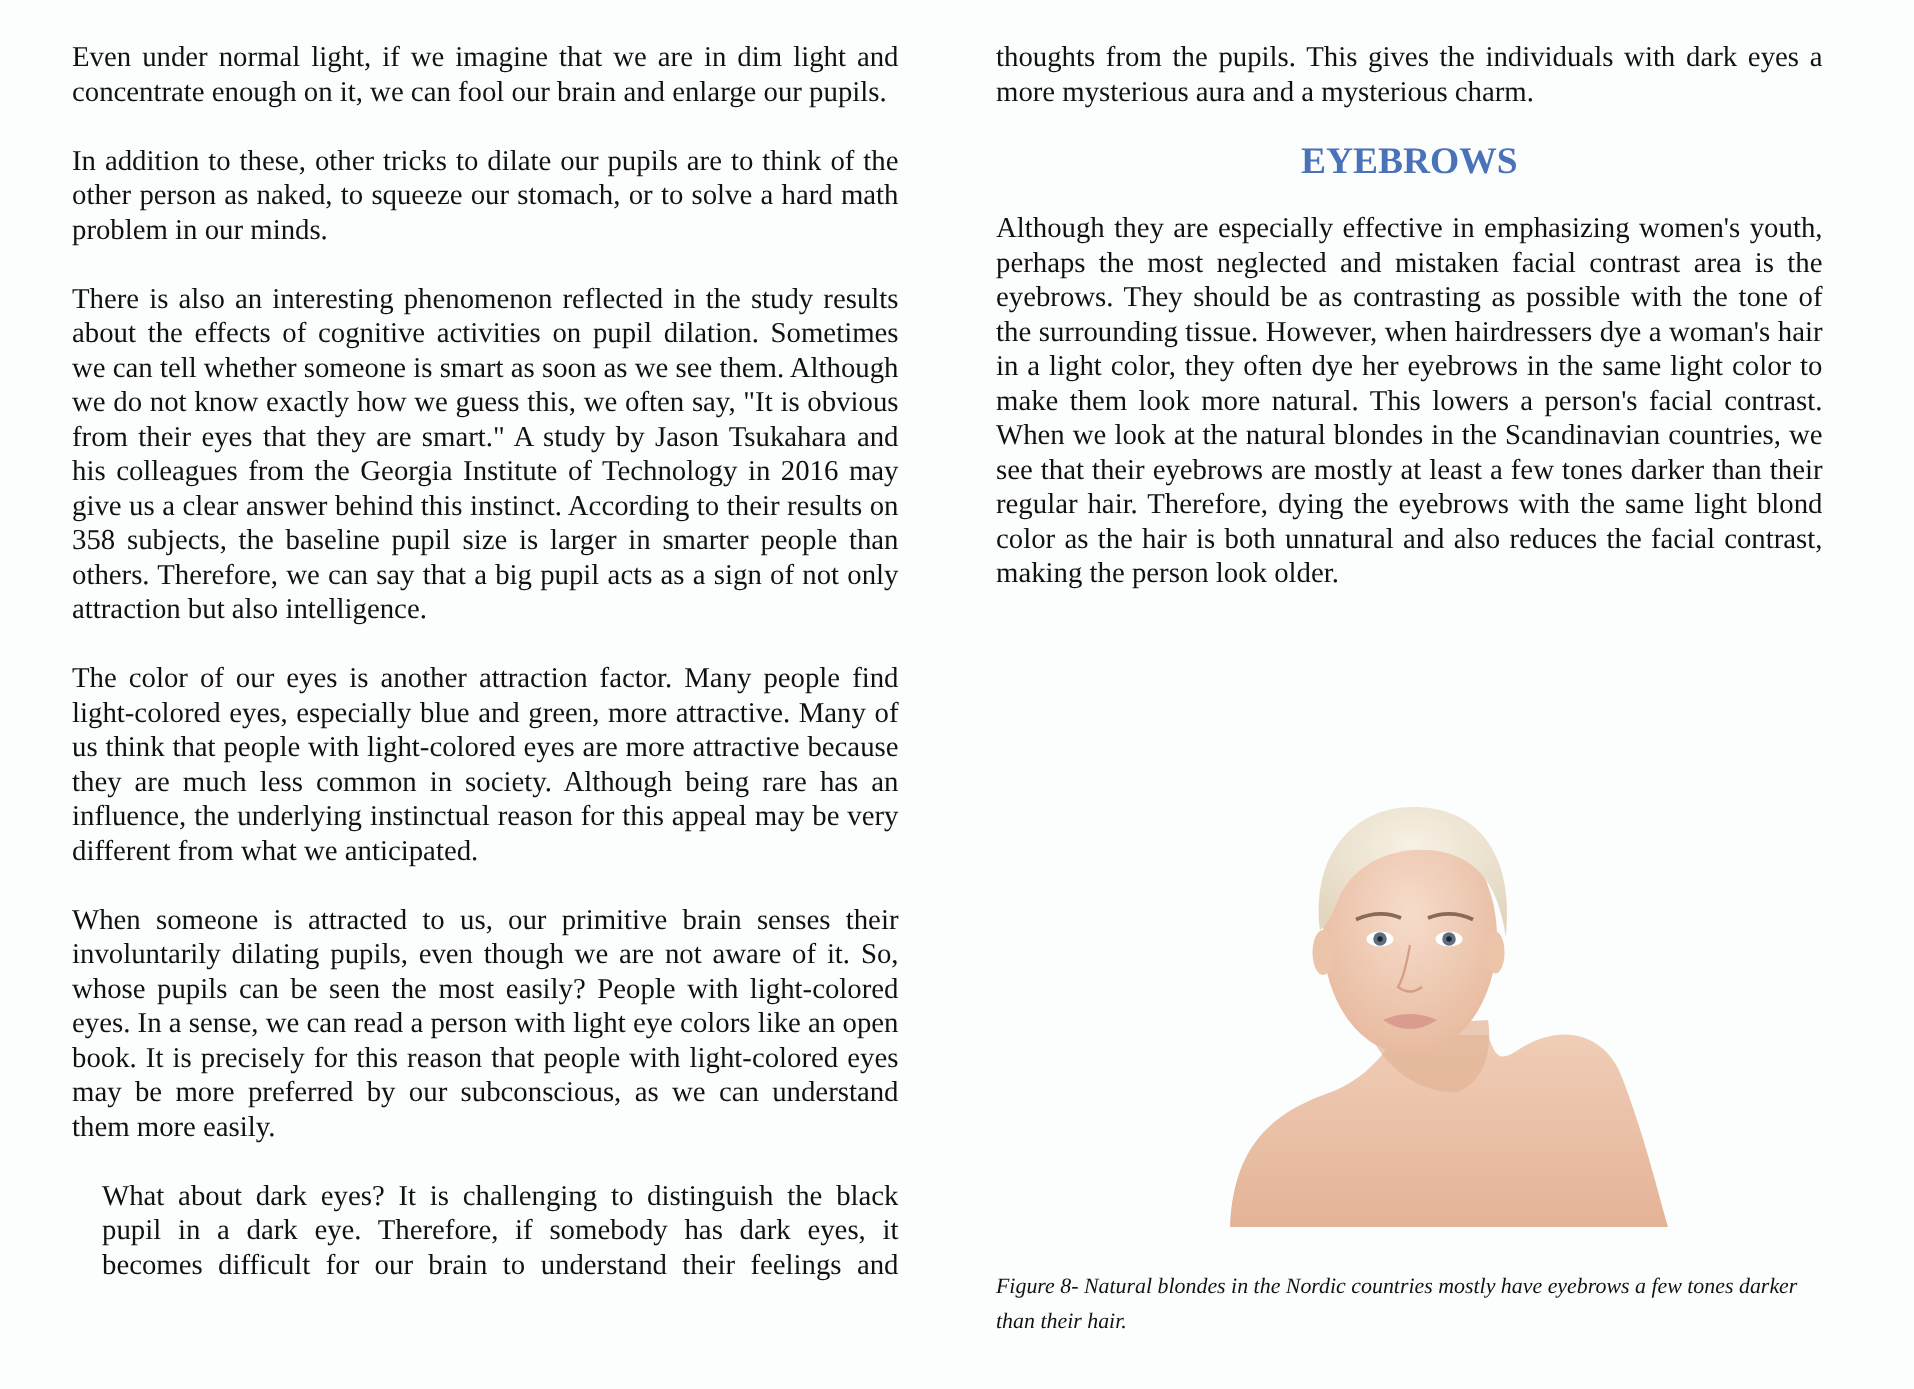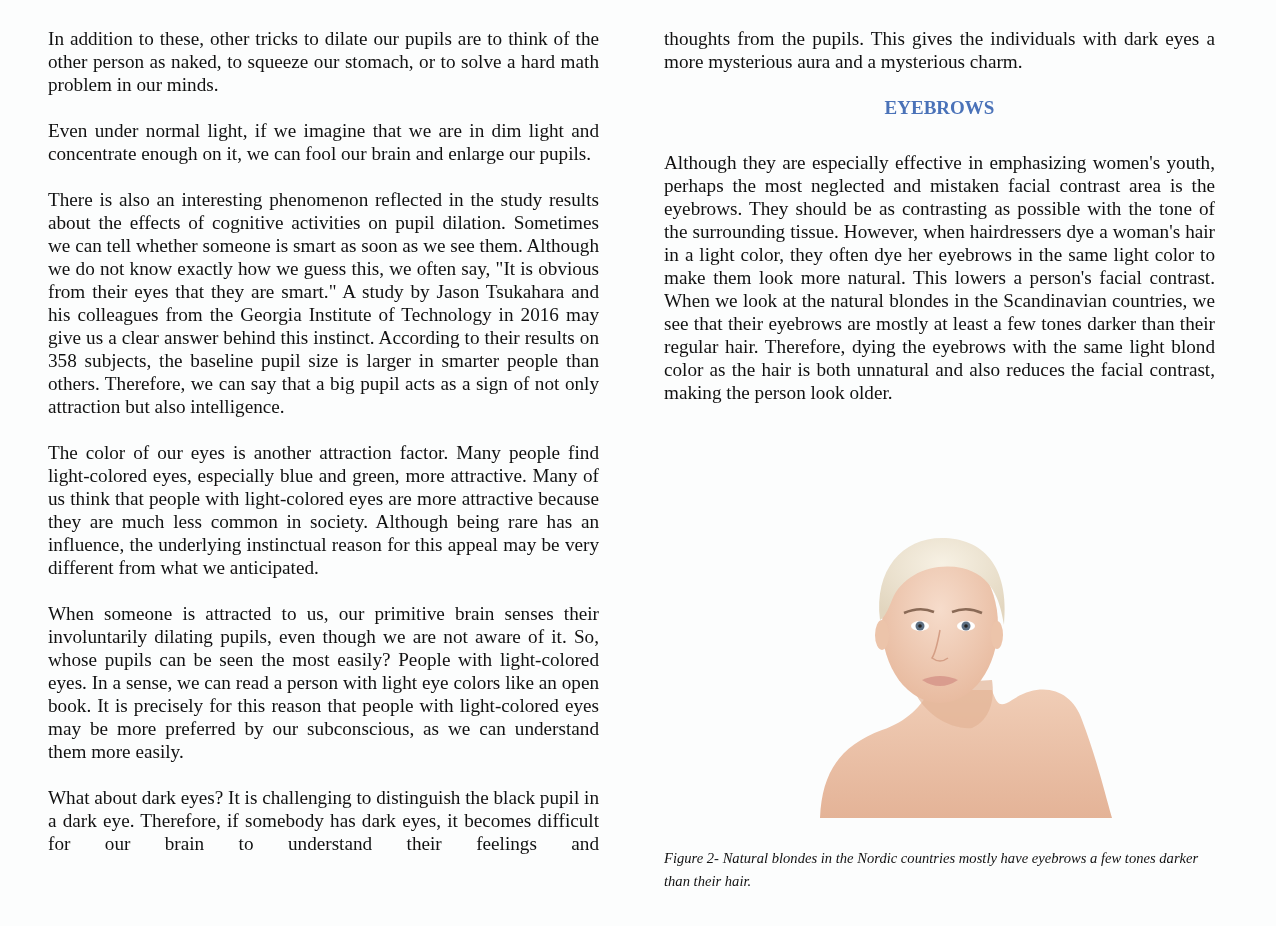--- a/index.html
+++ b/index.html
@@ -17,42 +17,42 @@
     margin: 0 0 23px 0;
     font-size: 19.2px;
     line-height: 23px;
     text-align: justify;
     hyphens: none;
   }
   .heading {
     text-align: center;
     color: #4a72b8;
     font-weight: bold;
-    font-size: 19px;
+    font-size: 25px;
     line-height: 23px;
-    margin: 2px 0 32px 0;
+    margin: 2px 0 22px 0;
   }
   .figure {
     position: absolute; left: 812px; top: 530px; width: 305px; height: 288px;
   }
   .caption {
     position: absolute; left: 664px; top: 847px; width: 560px;
     font-style: italic; font-size: 14.6px; line-height: 23px; color: #111;
   }
 </style>
 </head>
 <body>
 
 <div class="col col-left">
+  <p class="body">Even under normal light, if we imagine that we are in dim light and concentrate enough on it, we can fool our brain and enlarge our pupils.</p>
   <p class="body">In addition to these, other tricks to dilate our pupils are to think of the other person as naked, to squeeze our stomach, or to solve a hard math problem in our minds.</p>
-  <p class="body">Even under normal light, if we imagine that we are in dim light and concentrate enough on it, we can fool our brain and enlarge our pupils.</p>
   <p class="body">There is also an interesting phenomenon reflected in the study results about the effects of cognitive activities on pupil dilation. Sometimes we can tell whether someone is smart as soon as we see them. Although we do not know exactly how we guess this, we often say, "It is obvious from their eyes that they are smart." A study by Jason Tsukahara and his colleagues from the Georgia Institute of Technology in 2016 may give us a clear answer behind this instinct. According to their results on 358 subjects, the baseline pupil size is larger in smarter people than others. Therefore, we can say that a big pupil acts as a sign of not only attraction but also intelligence.</p>
   <p class="body">The color of our eyes is another attraction factor. Many people find light-colored eyes, especially blue and green, more attractive. Many of us think that people with light-colored eyes are more attractive because they are much less common in society. Although being rare has an influence, the underlying instinctual reason for this appeal may be very different from what we anticipated.</p>
   <p class="body">When someone is attracted to us, our primitive brain senses their involuntarily dilating pupils, even though we are not aware of it. So, whose pupils can be seen the most easily? People with light-colored eyes. In a sense, we can read a person with light eye colors like an open book. It is precisely for this reason that people with light-colored eyes may be more preferred by our subconscious, as we can understand them more easily.</p>
-  <p class="body" style="text-align-last: justify;">What about dark eyes? It is challenging to distinguish the black pupil in a dark eye. Therefore, if somebody has dark eyes, it becomes difficult for our brain to understand their feelings and</p>
+  <p class="body" style="text-align-last: justify; margin-left: 20px;">What about dark eyes? It is challenging to distinguish the black pupil in a dark eye. Therefore, if somebody has dark eyes, it becomes difficult for our brain to understand their feelings and</p>
 </div>
 
 <div class="col col-right">
   <p class="body">thoughts from the pupils. This gives the individuals with dark eyes a more mysterious aura and a mysterious charm.</p>
   <div class="heading">EYEBROWS</div>
   <p class="body">Although they are especially effective in emphasizing women's youth, perhaps the most neglected and mistaken facial contrast area is the eyebrows. They should be as contrasting as possible with the tone of the surrounding tissue. However, when hairdressers dye a woman's hair in a light color, they often dye her eyebrows in the same light color to make them look more natural. This lowers a person's facial contrast. When we look at the natural blondes in the Scandinavian countries, we see that their eyebrows are mostly at least a few tones darker than their regular hair. Therefore, dying the eyebrows with the same light blond color as the hair is both unnatural and also reduces the facial contrast, making the person look older.</p>
 </div>
 
 <div class="figure">
   <svg width="305" height="288" viewBox="0 0 305 288">
@@ -83,13 +83,13 @@
     <ellipse cx="154" cy="96" rx="9" ry="5" fill="#fff"></ellipse>
     <circle cx="108" cy="96" r="4.5" fill="#5d6f82"></circle>
     <circle cx="154" cy="96" r="4.5" fill="#5d6f82"></circle>
     <circle cx="108" cy="96" r="1.8" fill="#222"></circle>
     <circle cx="154" cy="96" r="1.8" fill="#222"></circle>
     <path d="M128 100 Q124 122 120 128 Q128 134 136 128" stroke="#d49e85" stroke-width="1.5" fill="none"></path>
     <path d="M110 150 Q128 142 146 150 Q128 162 110 150 Z" fill="#d99c8e"></path>
   </svg>
 </div>
 
-<div class="caption">Figure 2- Natural blondes in the Nordic countries mostly have eyebrows a few tones darker than their hair.</div>
+<div class="caption">Figure 8- Natural blondes in the Nordic countries mostly have eyebrows a few tones darker than their hair.</div>
 
 </body></html>

